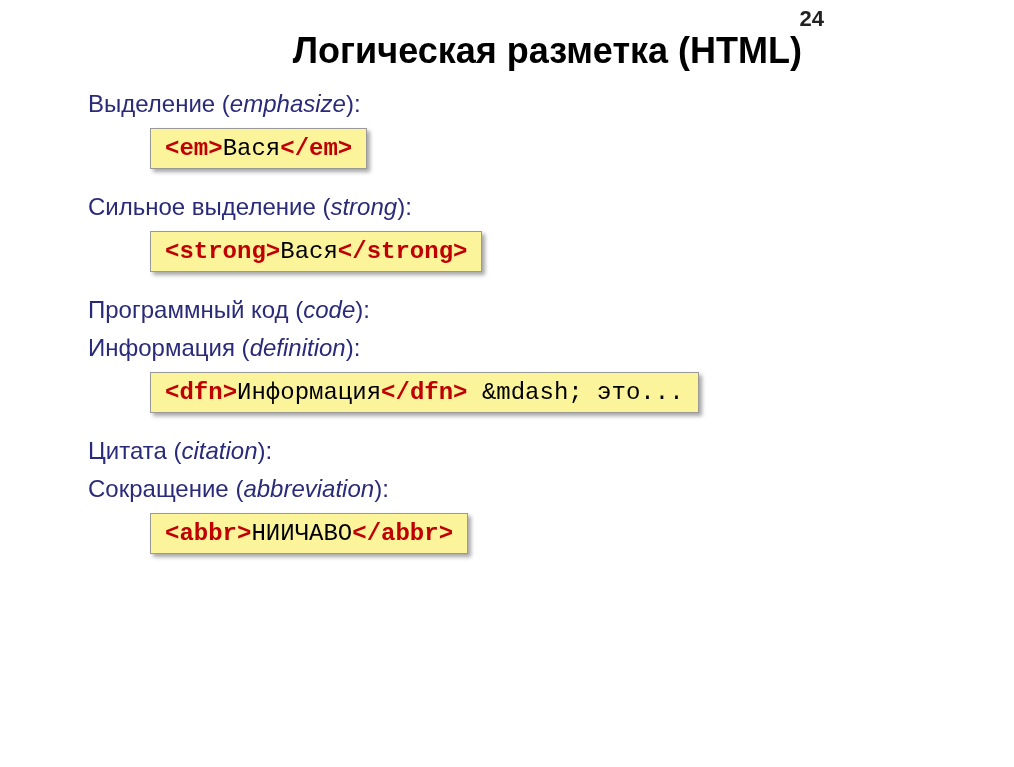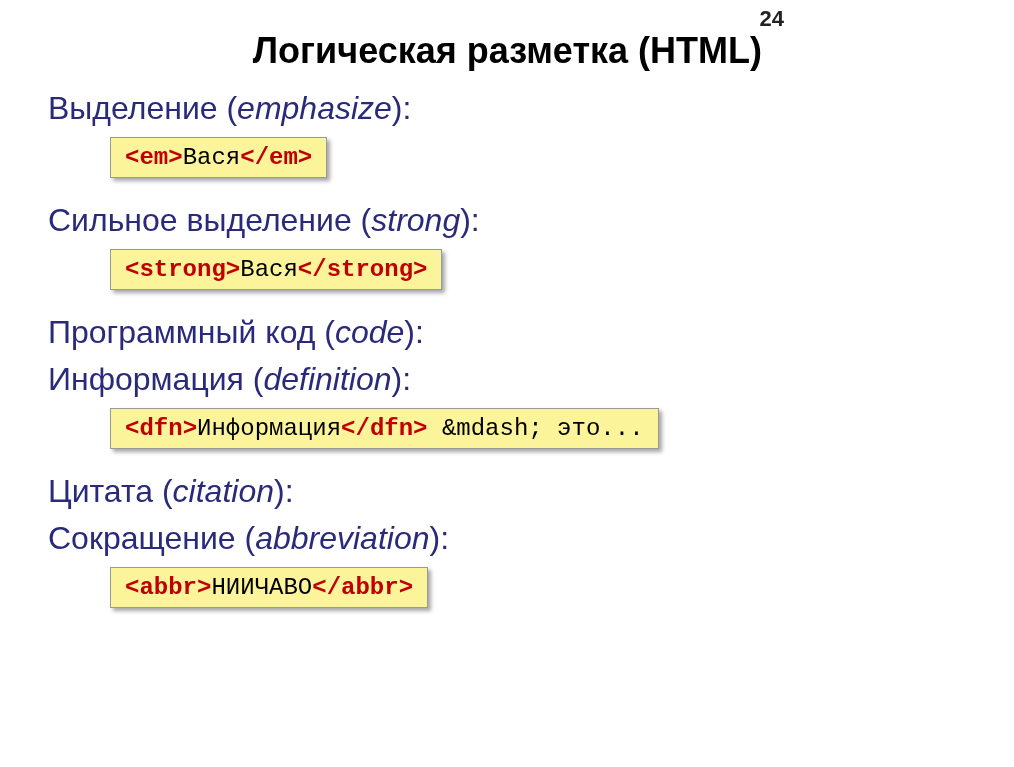--- a/index.html
+++ b/index.html
@@ -11,38 +11,39 @@
     font-family: Arial, Helvetica, sans-serif;
     color: #000;
     overflow: hidden;
   }
   .slide {
     position: relative;
     width: 802px;
     height: 767px;
     box-sizing: border-box;
     padding: 20px 40px 30px 40px;
+    margin-left: 40px;
   }
   .page-number {
     position: absolute;
     top: 6px;
     right: 18px;
     font-size: 22px;
     font-weight: bold;
     color: #222;
   }
   .title {
     font-size: 36px;
     font-weight: bold;
     color: #000;
     margin: 10px 0 18px 0;
     text-align: right;
   }
   .section-label {
-    font-size: 32px;
+    font-size: 24px;
     color: #2a2a7a;
     margin: 10px 0 8px 8px;
   }
   .section-label .ru {
     color: #2a2a7a;
   }
   .section-label .paren {
     color: #2a2a7a;
   }
   .section-label em {

